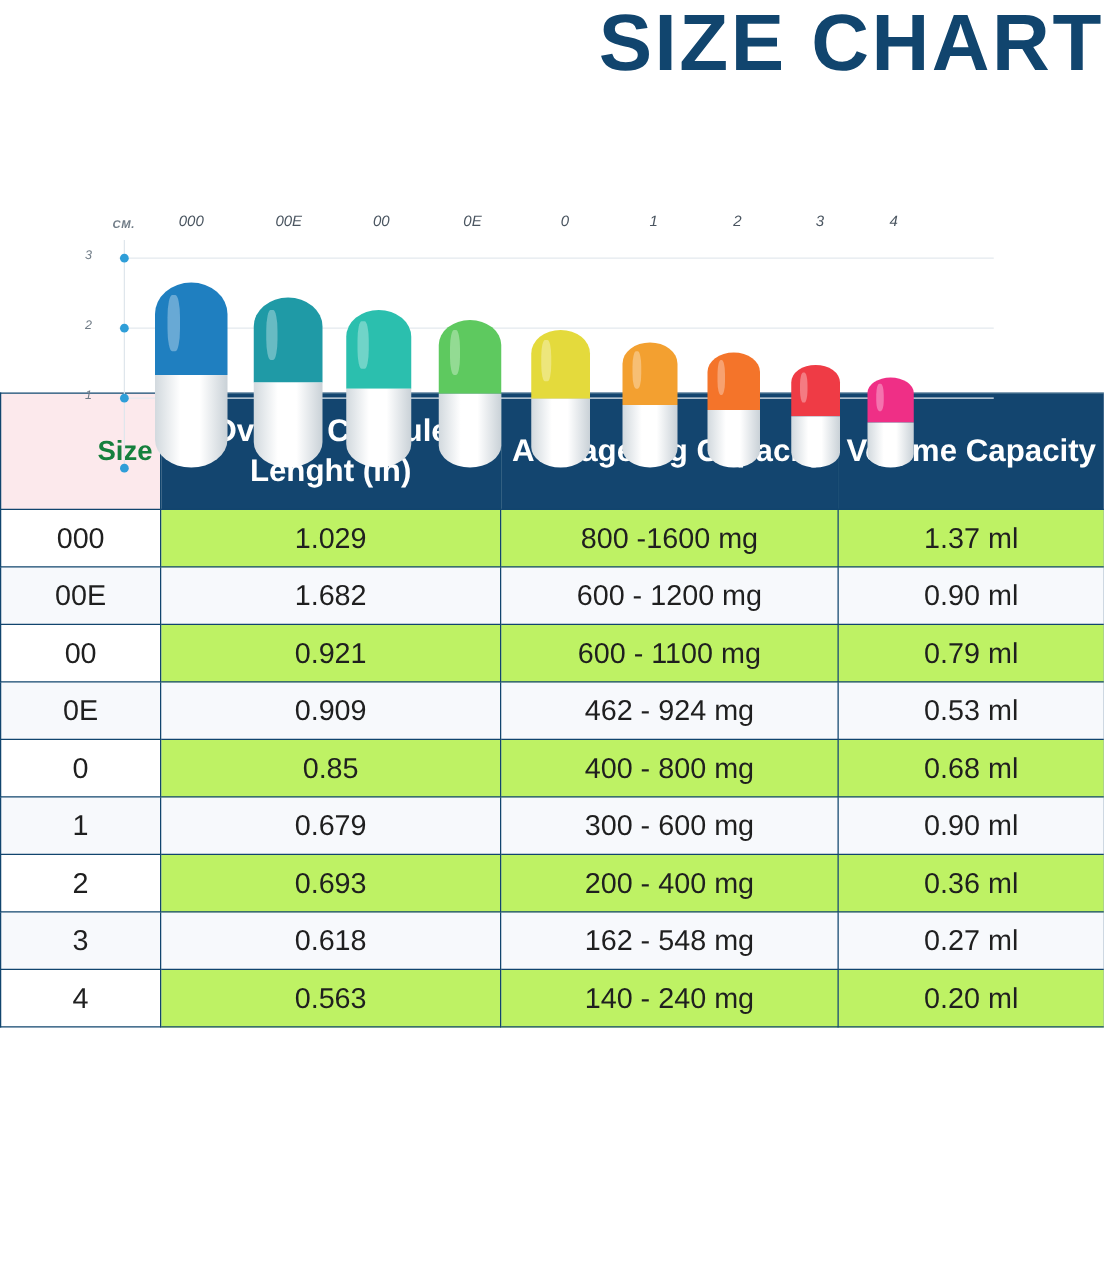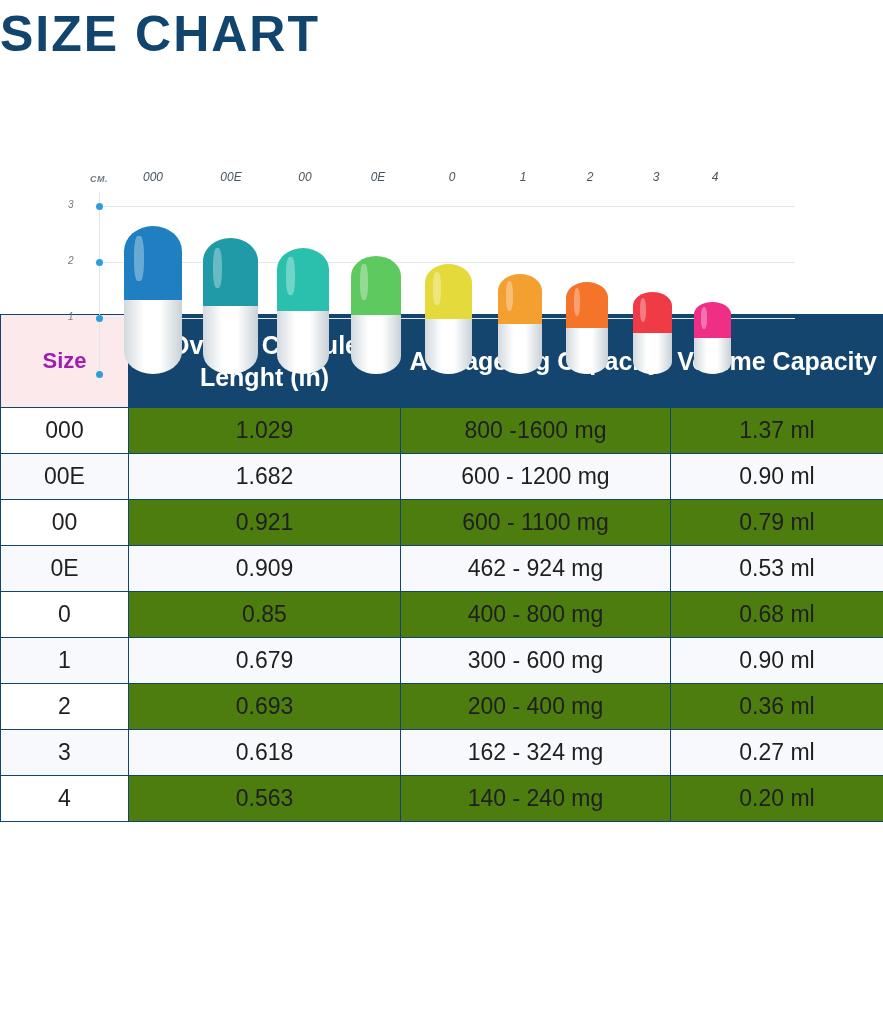--- a/index.html
+++ b/index.html
@@ -15,22 +15,22 @@
     overflow: hidden;
   }
   .page {
     position: relative;
     width: 883px;
     height: 1024px;
   }
 
   
   .title {
-    text-align: left;
-    font-size: 50px;
+    text-align: right;
+    font-size: 64px;
     font-weight: bold;
     letter-spacing: 2px;
     color: #11456e;
     padding-top: 4px;
     line-height: 60px;
   }
 
   
   .diagram {
     position: relative;
@@ -123,28 +123,29 @@
     background: #13456f;
     color: #ffffff;
     font-size: 25px;
     font-weight: bold;
     line-height: 32px;
     padding: 14px 6px;
     vertical-align: middle;
   }
   thead th.size-head {
     background: #fce9ec;
-    color: #a21caf;
+    color: #15803d;
     font-size: 22px;
+    text-align: right;
   }
   tbody td {
     font-size: 23px;
     text-align: center;
     padding: 9px 4px;
-    background: #4d7c0f;
+    background: #bef264;
     color: #1f1f1f;
     font-weight: normal;
   }
   tbody tr:nth-child(even) td {
     background: #f7f9fc;
   }
   tbody td.size-cell {
     background: #ffffff;
   }
   tbody tr:nth-child(even) td.size-cell {
@@ -279,21 +280,21 @@
       </tr>
       <tr>
         <td class="size-cell">2</td>
         <td>0.693</td>
         <td>200 - 400 mg</td>
         <td>0.36 ml</td>
       </tr>
       <tr>
         <td class="size-cell">3</td>
         <td>0.618</td>
-        <td>162 - 324 mg</td>
+        <td>162 - 548 mg</td>
         <td>0.27 ml</td>
       </tr>
       <tr>
         <td class="size-cell">4</td>
         <td>0.563</td>
         <td>140 - 240 mg</td>
         <td>0.20 ml</td>
       </tr>
     </tbody>
   </table>

